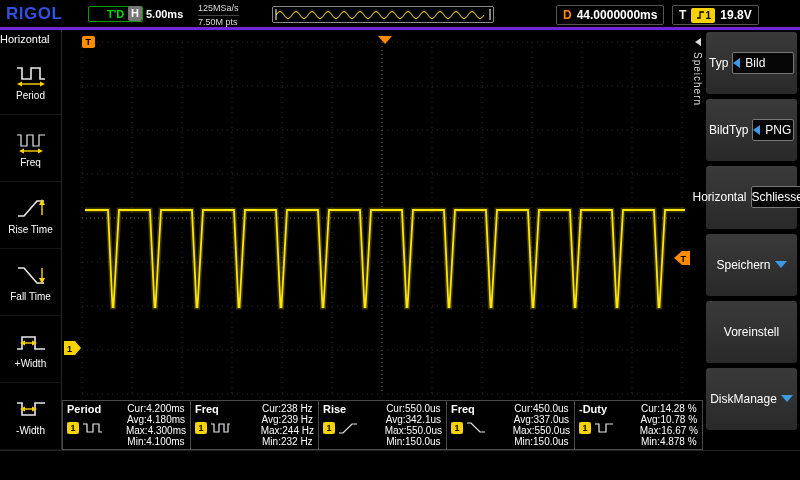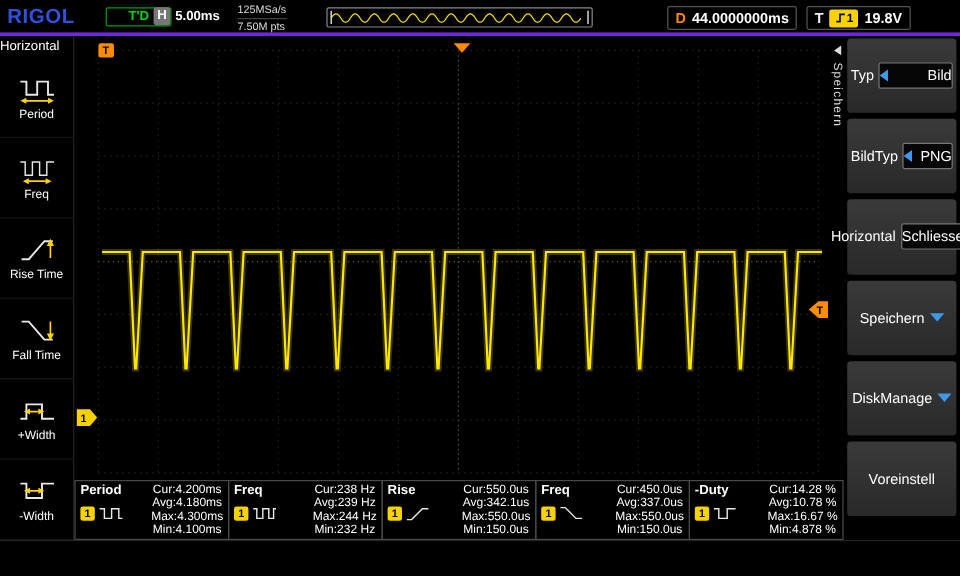--- a/index.html
+++ b/index.html
@@ -41,21 +41,21 @@
   .gridline.center{stroke:#5a5a5a;stroke-dasharray:1 3}
   .marker-text{font-size:9px;font-weight:700;fill:#000;font-family:"Liberation Sans",sans-serif}
 
   
   #side-tab{left:692px;top:30px;width:11px;height:370px;background:#000;display:flex;flex-direction:column;align-items:center;cursor:pointer}
   .tab-arrow{width:0;height:0;border-top:4px solid transparent;border-bottom:4px solid transparent;border-right:6px solid #ddd;margin-top:8px}
   .tab-text{writing-mode:vertical-rl;font-size:10px;color:#ddd;margin-top:6px;letter-spacing:1px}
   #right-menu{left:703px;top:30px;width:97px;height:420px;background:#000;padding:2px 3px 20px 3px;display:flex;flex-direction:column;gap:5px}
   .rm-block{background:linear-gradient(#3a3a3a,#292929);border-radius:3px;flex:1;display:flex;flex-direction:row;align-items:center;justify-content:center;gap:4px;padding:3px;cursor:pointer}
   .rm-label{font-size:12px;color:#fff}
-  .rm-value{background:#060606;border:1px solid #777;border-radius:2px;width:85px;height:22px;display:flex;align-items:center;justify-content:space-between;gap:5px;color:#fff;font-size:12px}
+  .rm-value{background:#060606;border:1px solid #777;border-radius:2px;width:85px;height:22px;display:flex;align-items:center;justify-content:flex-start;gap:5px;color:#fff;font-size:12px}
   .arrow-left{width:0;height:0;border-top:5px solid transparent;border-bottom:5px solid transparent;border-right:7px solid #3c9ae8}
   .arrow-down{width:0;height:0;border-left:6px solid transparent;border-right:6px solid transparent;border-top:7px solid #3c9ae8}
 
   
   #meas-row{left:62px;top:400px;width:641px;height:50px;display:flex;background:#000}
   .meas{flex:1;border:1px solid #4a4a4a;margin-left:-1px;display:flex;justify-content:space-between;padding:2px 4px 2px 4px}
   .meas:first-child{margin-left:0}
   .meas-name{font-size:11px;color:#fff;font-weight:700;white-space:nowrap}
   .meas-src{display:flex;align-items:center;gap:2px;margin-top:6px}
   .ch-badge{min-width:12px;height:12px;color:#000;font-size:9px;font-weight:800;text-align:center;line-height:12px;border-radius:2px;padding:0 1px}
@@ -232,25 +232,25 @@
     <div class="rm-label">Horizontal</div>
     <div class="rm-value">
       <span>Schliessen</span>
     </div>
   </div>
   <div class="rm-block">
     <div class="rm-label">Speichern</div>
     <span class="arrow-down"></span>
   </div>
   <div class="rm-block">
+    <div class="rm-label">Voreinstell</div>
+  </div>
+  <div class="rm-block">
     <div class="rm-label">DiskManage</div>
     <span class="arrow-down"></span>
-  </div>
-  <div class="rm-block">
-    <div class="rm-label">Voreinstell</div>
   </div>
 </aside>
 
 <footer id="meas-row" class="abs">
 
   <div class="meas">
     <div>
       <div class="meas-name">Period</div>
       <div class="meas-src">
         <span class="ch-badge" style="background-color: rgb(248, 210, 0);">1</span>

